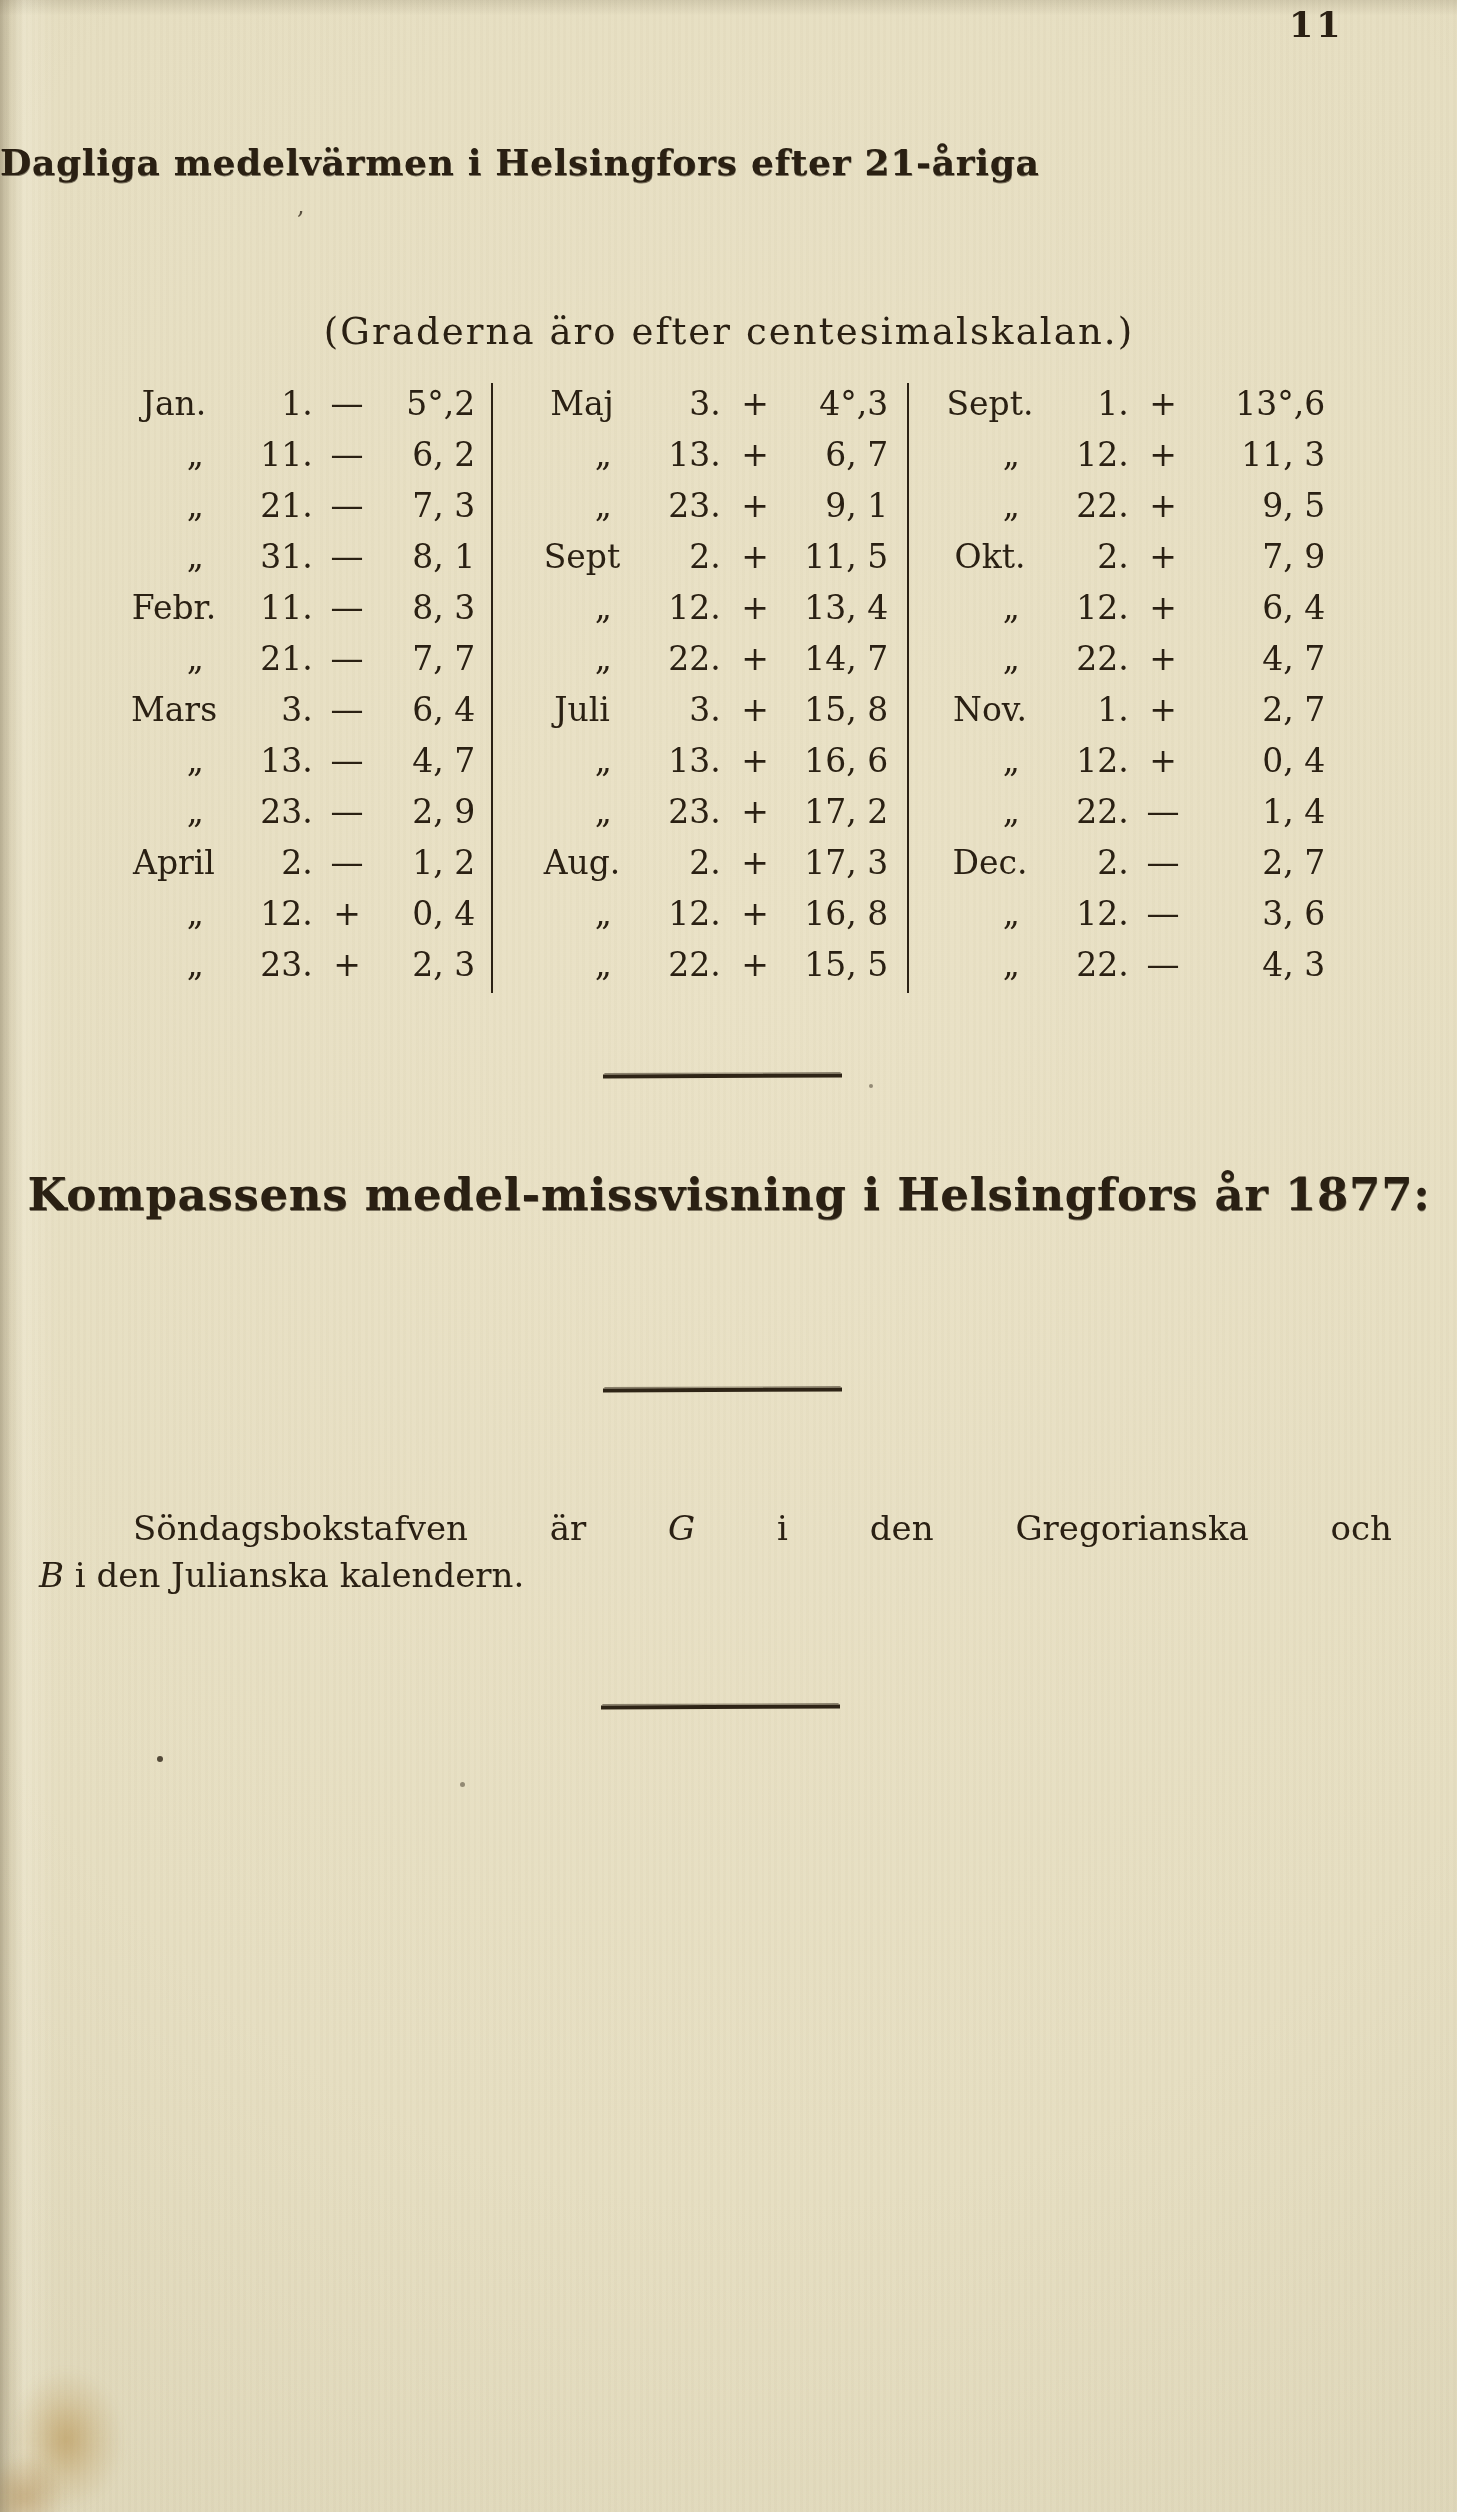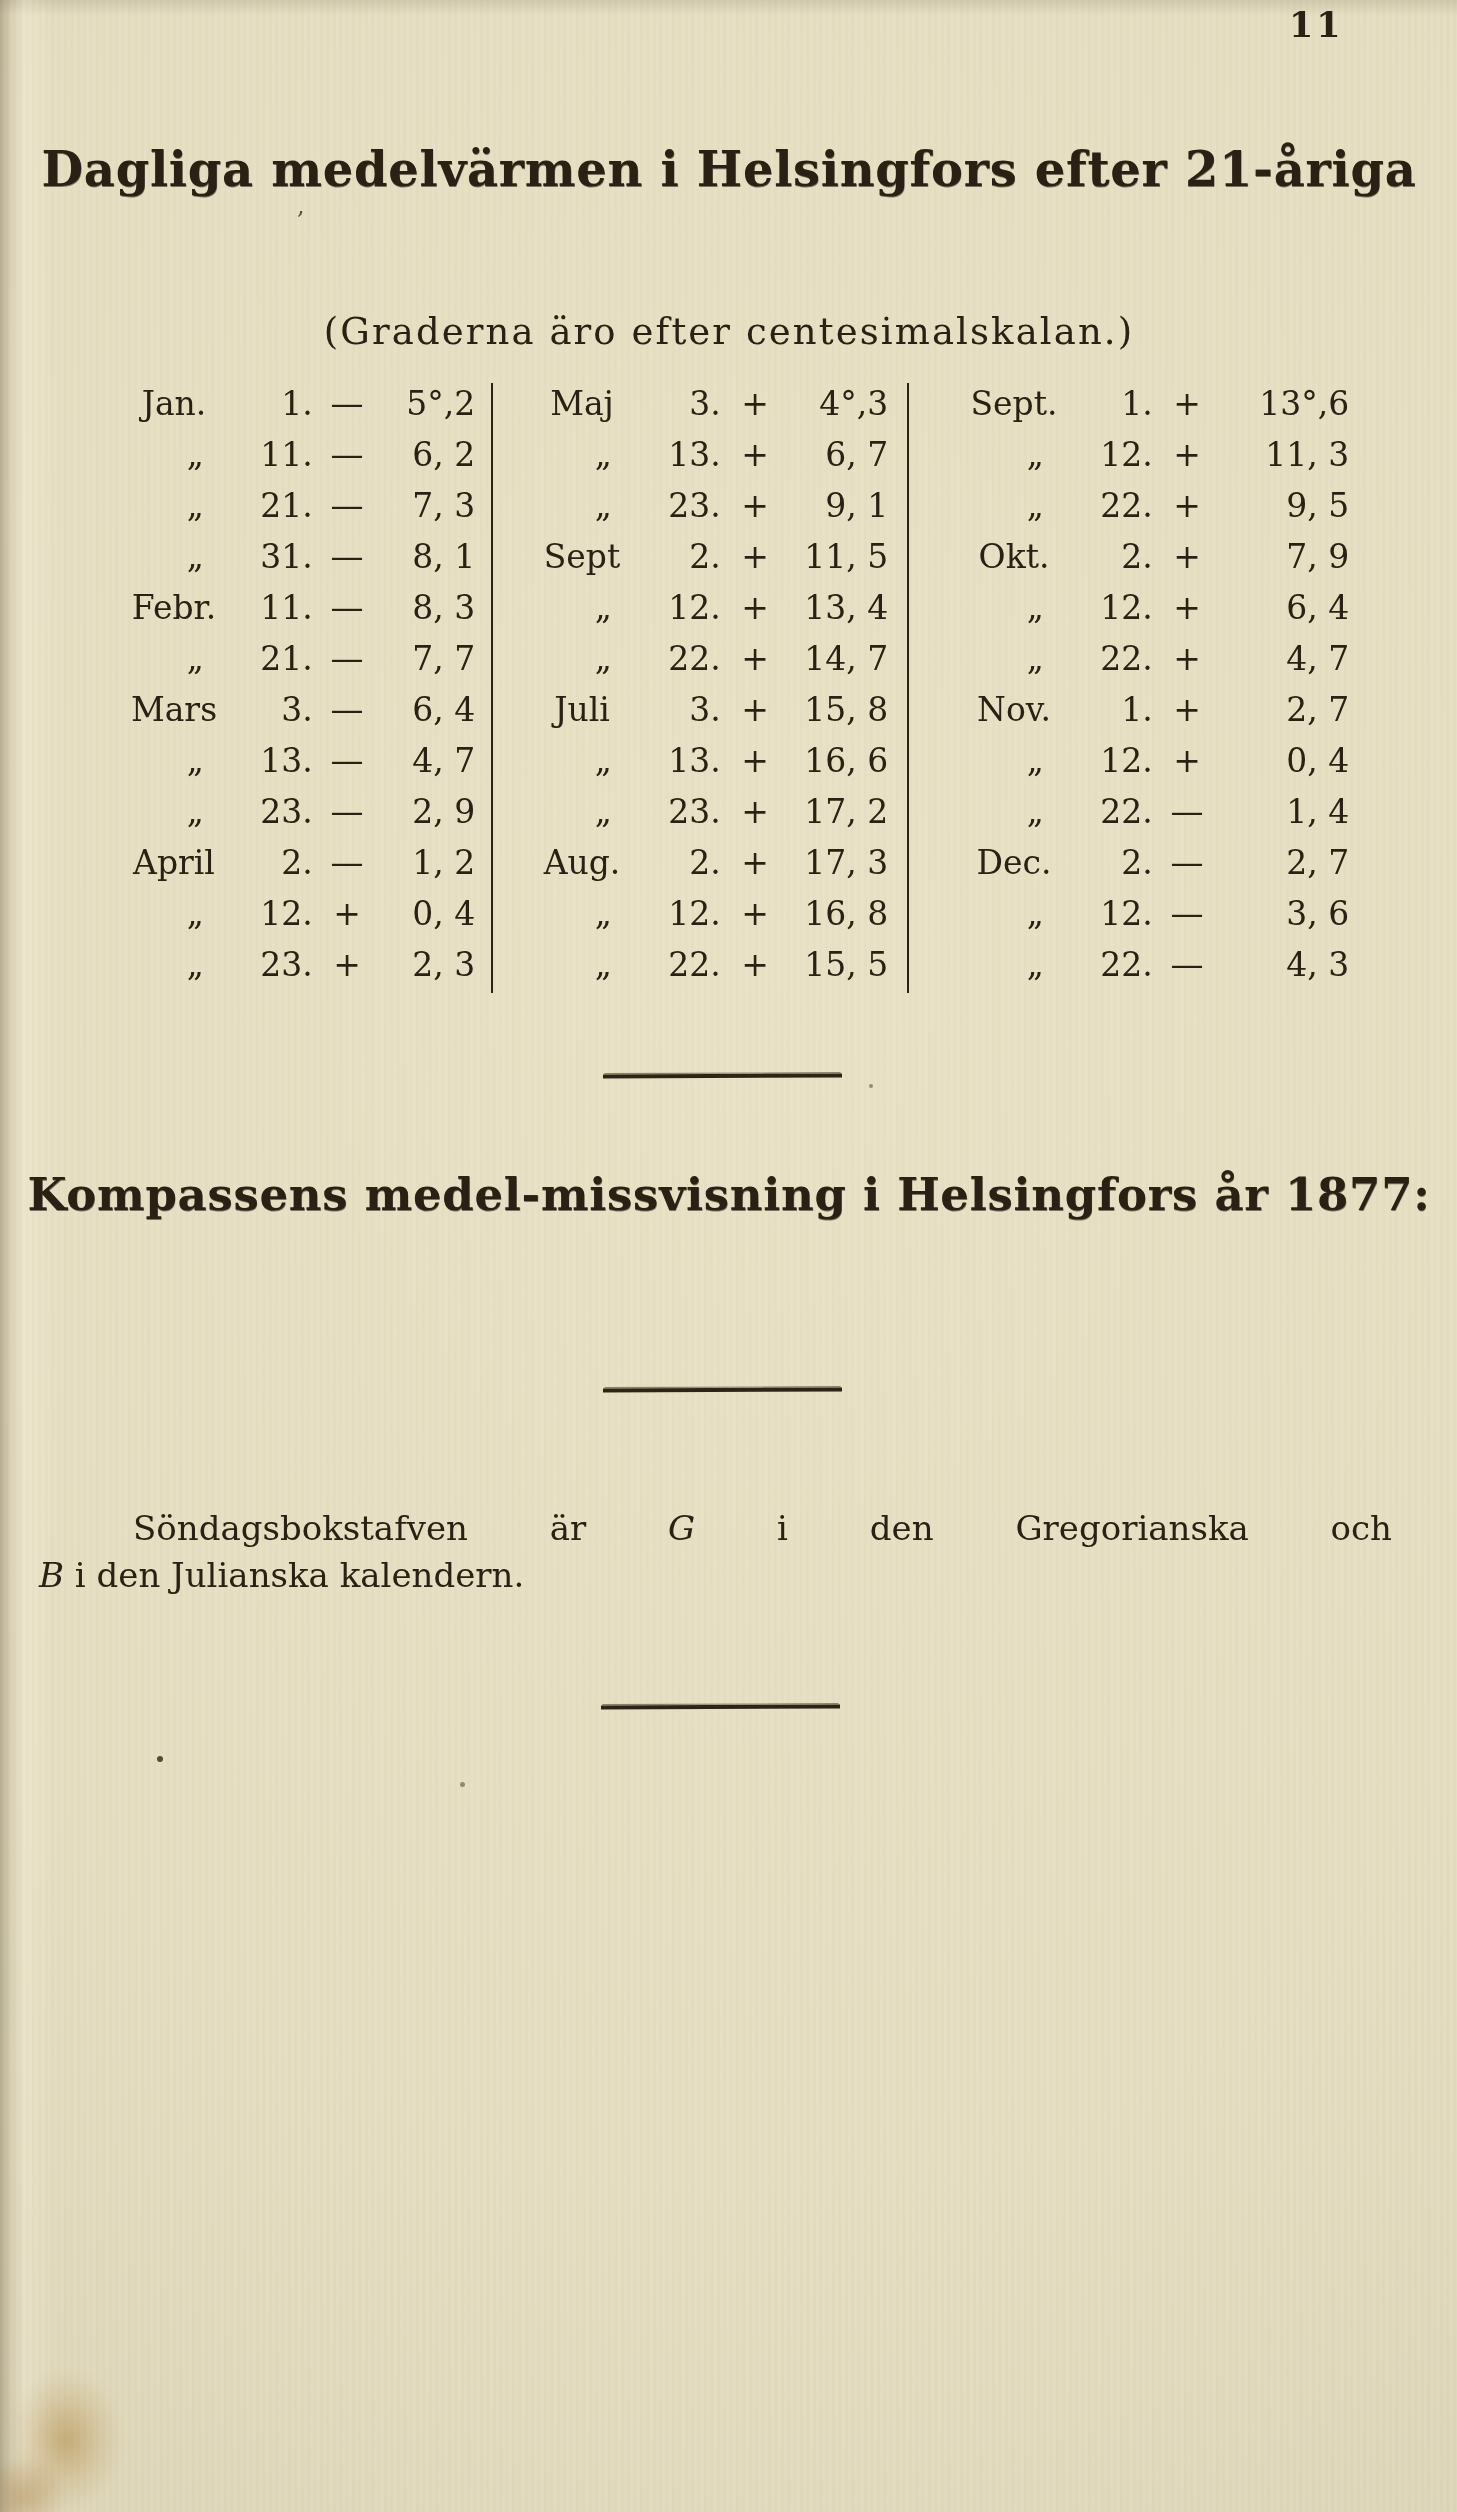--- a/index.html
+++ b/index.html
@@ -12,33 +12,33 @@
       linear-gradient(90deg, rgba(118,106,80,0.40) 0px, rgba(118,106,80,0.10) 11.3px, rgba(255,252,238,0.22) 24px, rgba(255,252,238,0.0) 57px),
       linear-gradient(180deg, rgba(110,100,75,0.18) 0px, rgba(110,100,75,0.0) 15.6px),
       radial-gradient(120% 90% at 52% 38%, #eae2c6 0%, #e6dec1 55%, #d8d0b2 100%);
   }
   .page::before{ 
     content:"";position:absolute;inset:0;pointer-events:none;
     background:repeating-linear-gradient(90deg, rgba(60,50,30,0.015) 0 2.8px, rgba(255,255,255,0.015) 2.8px 6.4px);
   }
   .page-number{position:absolute;top:4.2px;left:1289px;width:64px;
     font-size:35px;font-weight:bold;letter-spacing:2.8px;}
-  .title-line{position:absolute;left:0;width:100%;text-align:center;
-    font-weight:bold;font-size:48px;letter-spacing:0.7px;white-space:nowrap;
+  .title-line{position:absolute;left:0;width:100%;
+    font-weight:bold;font-size:36px;letter-spacing:0.7px;white-space:nowrap;
     text-shadow:0.4px 0.6px 0 rgba(35,26,14,0.55);}
   .title-1{top:141px;}
   .title-2{top:225px;}
   .subtitle{position:absolute;top:310px;left:0;width:100%;text-align:center;
     font-size:37px;letter-spacing:2.1px;white-space:nowrap;}
   
   .ttable{position:absolute;top:378px;left:0;width:100%;font-size:33px;}
   .tcol{position:absolute;top:0;}
   .tcol-0{left:105px;width:383px;}
   .tcol-1{left:513px;width:388px;}
-  .tcol-2{left:921px;width:417px;margin-left:24px;}
+  .tcol-2{left:921px;width:417px;}
   .trow{height:51px;display:grid;grid-template-columns:138px 74px 60px 1fr;}
   .tcell{line-height:51px;white-space:pre;}
   .tcell.month{text-align:center;}
   .tcell.month.ditto{padding-left:44px;letter-spacing:1.4px;}
   .tcell.day{text-align:right;padding-right:4.2px;}
   .tcell.sign{text-align:center;}
   .tcell.value{text-align:right;padding-right:12.7px;}
   .vrule{position:absolute;top:383px;width:2.1px;height:610px;background:#2b2114;}
   .vrule-1{left:491px;}
   .vrule-2{left:907px;}

